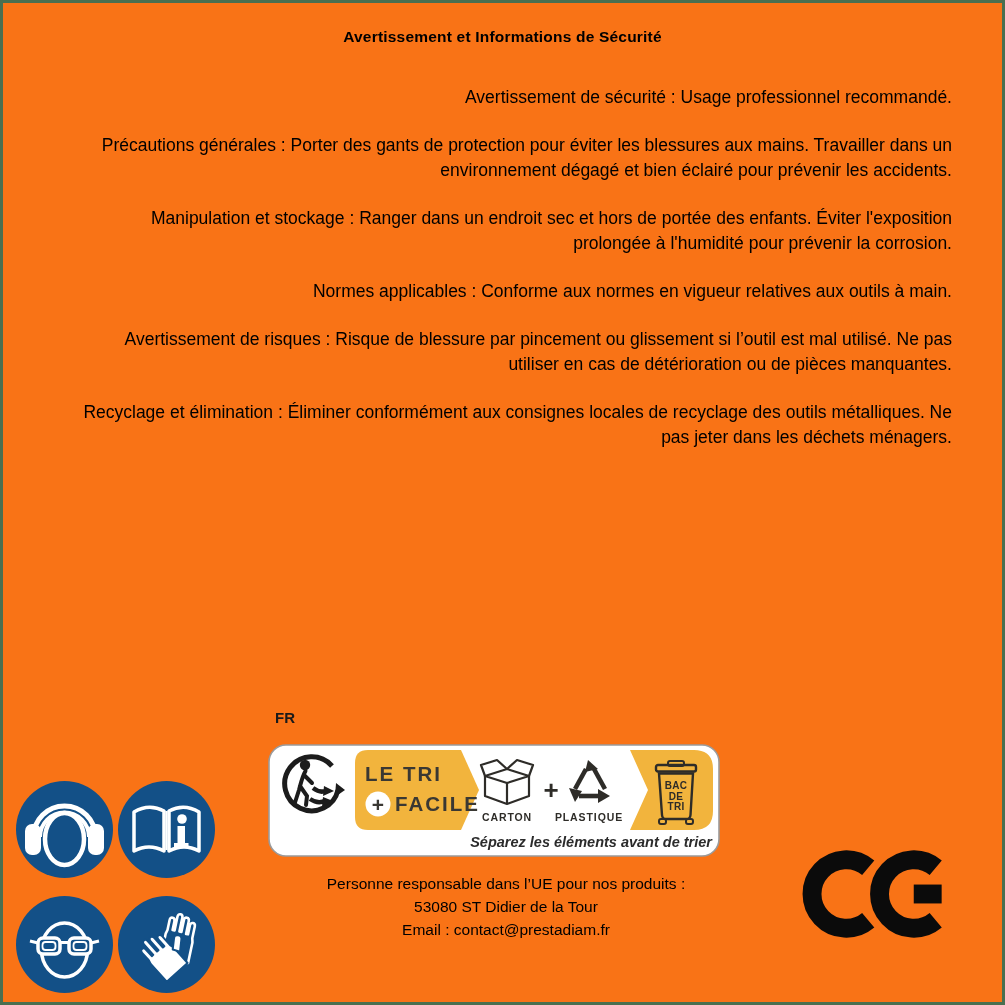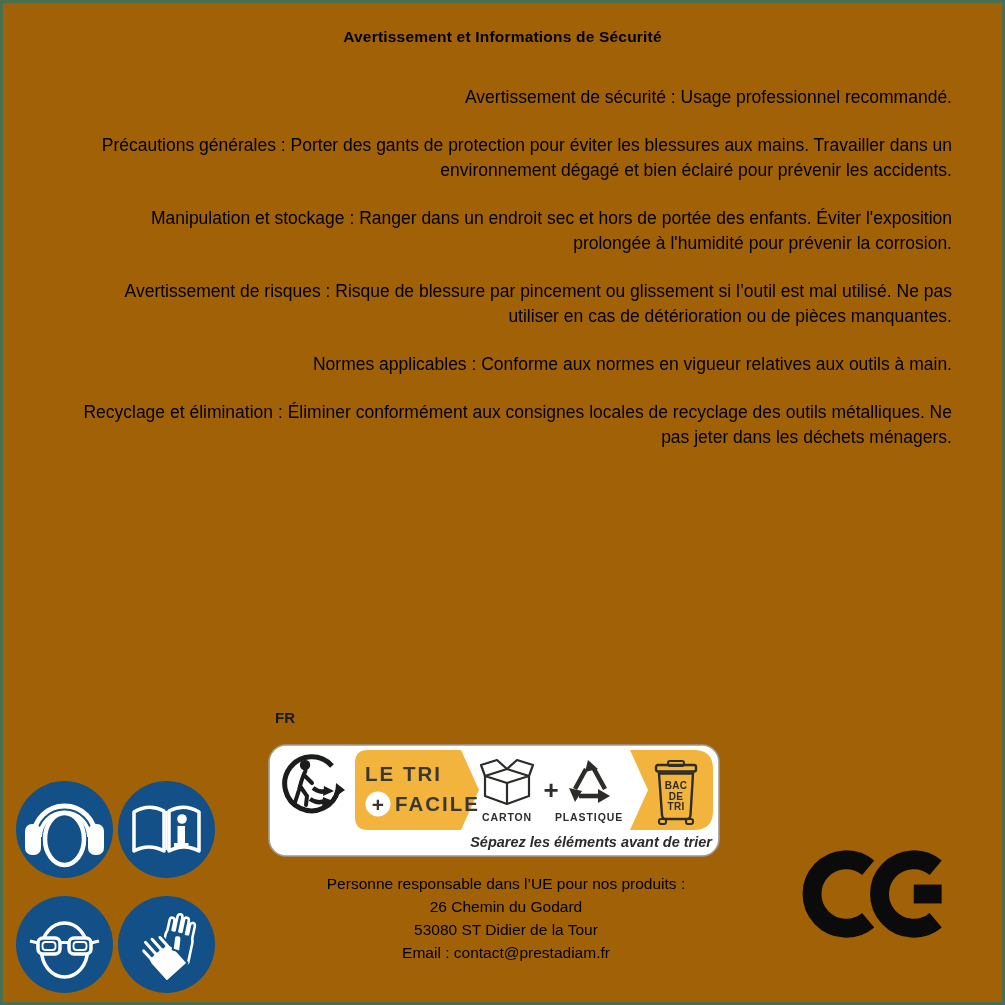--- a/index.html
+++ b/index.html
@@ -1,18 +1,18 @@
 <!DOCTYPE html>
 <html><head>
 <meta charset="utf-8">
 <style>
   html,body{margin:0;padding:0;background:#fff;}
   #page{
     position:relative;width:1005px;height:1005px;box-sizing:border-box;
-    background:#a16207;border:3px solid #4A6F50;overflow:hidden;
+    background:#f97316;border:3px solid #4A6F50;overflow:hidden;
     font-family:"Liberation Sans",sans-serif;color:#000;
   }
   .title{
     position:absolute;top:25px;left:0;width:100%;text-align:center;
     font-weight:bold;font-size:15.5px;letter-spacing:.2px;
   }
   .body-text{position:absolute;left:71px;top:82px;width:878px;font-size:17.5px;line-height:25px;text-align:right;}
   .body-text p{margin:0 0 23px 0;}
   .fr-label{position:absolute;left:272px;top:706px;font-weight:bold;font-size:15px;color:#1a1a1a;}
   .infotri{position:absolute;left:265px;top:741px;width:452px;height:113px;}
@@ -34,22 +34,22 @@
 <body>
 
 <div id="page">
 
   <div class="title">Avertissement et Informations de Sécurité</div>
 
   <div class="body-text">
     <p>Avertissement de sécurité : Usage professionnel recommandé.</p>
     <p>Précautions générales : Porter des gants de protection pour éviter les blessures aux mains. Travailler dans un environnement dégagé et bien éclairé pour prévenir les accidents.</p>
     <p>Manipulation et stockage : Ranger dans un endroit sec et hors de portée des enfants. Éviter l'exposition prolongée à l'humidité pour prévenir la corrosion.</p>
+    <p>Normes applicables : Conforme aux normes en vigueur relatives aux outils à main.</p>
     <p>Avertissement de risques : Risque de blessure par pincement ou glissement si l’outil est mal utilisé. Ne pas utiliser en cas de détérioration ou de pièces manquantes.</p>
-    <p>Normes applicables : Conforme aux normes en vigueur relatives aux outils à main.</p>
     <p>Recyclage et élimination : Éliminer conformément aux consignes locales de recyclage des outils métalliques. Ne pas jeter dans les déchets ménagers.</p>
   </div>
 
   <div class="fr-label">FR</div>
 
   <svg class="infotri" width="452" height="113" viewBox="0 0 452 113">
     <rect x="1" y="1" width="450" height="111" rx="17" fill="#ffffff" stroke="#9b9b9b" stroke-width="1.6"></rect>
 
     <g transform="translate(12,9)">
       <path d="M 52 13 A 27 27 0 1 0 58 37" stroke="#1c1c1c" stroke-width="5" fill="none"></path>
@@ -143,21 +143,20 @@
       </g>
       <g transform="translate(22,56) rotate(-42)" fill="#fff" stroke="#135087" stroke-width="2" stroke-linejoin="round">
         <path d="M 0 40 V 16 L 1 12 V 2 Q 1 -1 3.5 -1 Q 6 -1 6 2 V 11 H 8 V -3 Q 8 -6 10.5 -6 Q 13 -6 13 -3 V 11 H 15 V -1 Q 15 -4 17.5 -4 Q 20 -4 20 -1 V 12 H 22 V 3 Q 22 0 24.5 0 Q 27 0 27 3 V 15 L 28 19 V 40 Z"></path>
         <path d="M 26 20 l 8 -7 q 3 -3 5.5 0 q 2.5 3 -0.5 5.5 l -9 8 z"></path>
       </g>
     </g>
   </svg>
 
   <div class="address">
     <div>Personne responsable dans l’UE pour nos produits :</div>
-    <div>26 Chemin du Godard</div>
     <div>53080 ST Didier de la Tour</div>
     <div>Email : contact@prestadiam.fr</div>
   </div>
 
   <svg class="ce" width="158" height="90" viewBox="0 0 175 100">
     <path d="M 74.4 20.9 A 38 38 0 1 0 74.4 79.1" fill="none" stroke="#0b0b0b" stroke-width="21"></path>
     <path d="M 149.4 20.9 A 38 38 0 1 0 149.4 79.1" fill="none" stroke="#0b0b0b" stroke-width="21"></path>
     <rect x="125" y="39.5" width="31" height="21" fill="#0b0b0b"></rect>
   </svg>
 

